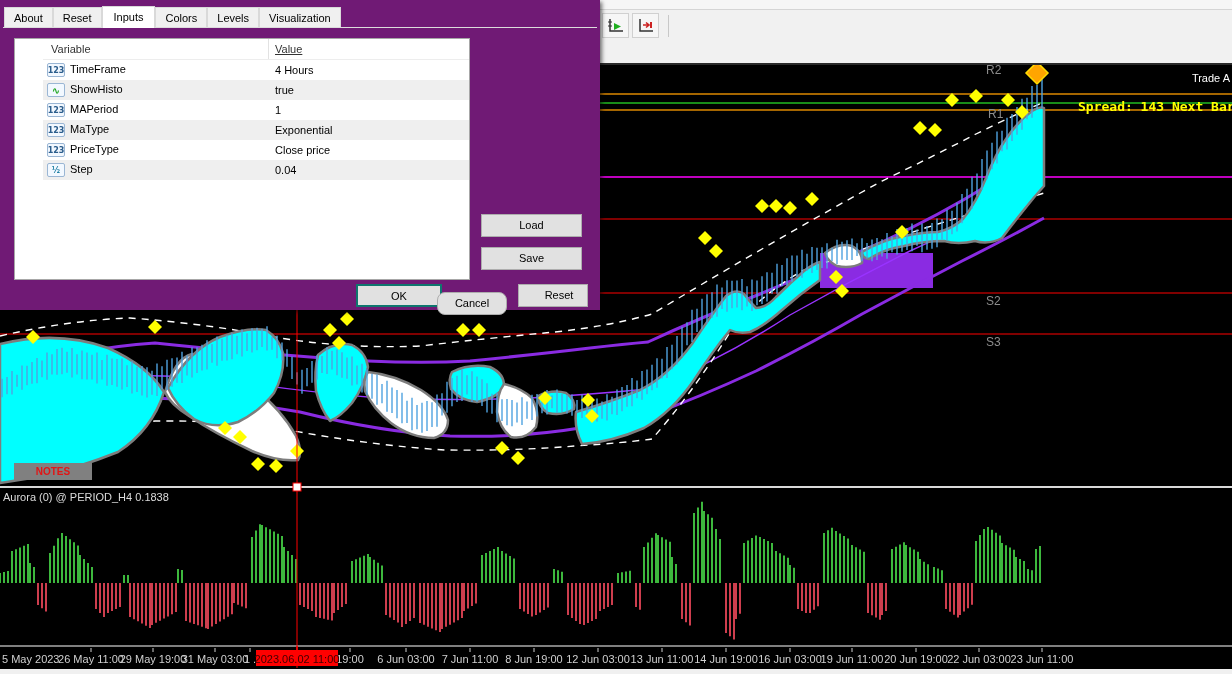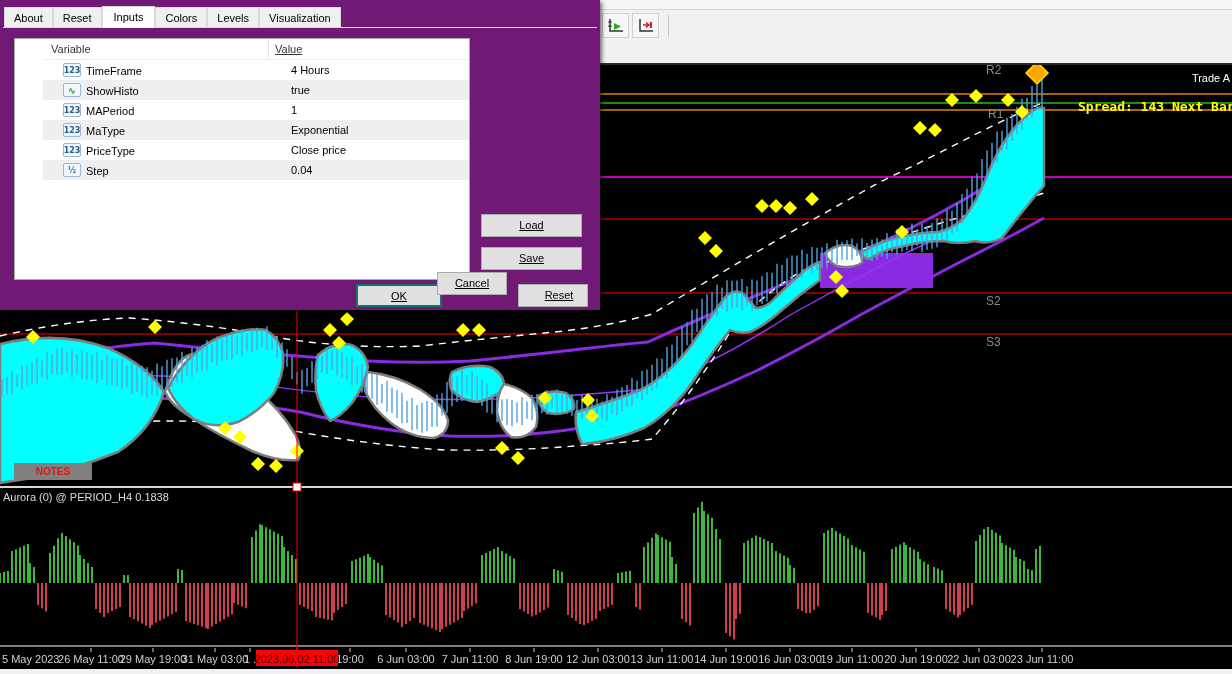--- a/index.html
+++ b/index.html
@@ -26,34 +26,34 @@
   .tab.active{background:#fff;border-color:#d9d9d9;padding:4px 11px 5px 11px;top:1px;z-index:3;}
   .tabline{position:absolute;left:3px;right:3px;top:27px;height:1px;background:#dcdcdc;}
 
   .paramtable{position:absolute;left:14px;top:38px;width:456px;height:242px;background:#fff;
               border:1px solid #a7a7a7;padding-left:28px;}
   .pt-head{display:flex;height:21px;border-bottom:1px solid #ededed;color:#333;}
   .pt-head .c1{width:226px;padding:4px 0 0 8px;border-right:1px solid #e2e2e2;}
   .pt-head .c2{flex:1;padding:4px 0 0 6px;text-decoration:underline;}
   .pt-row{display:flex;height:20px;align-items:center;}
   .pt-row.alt{background:#efefef;}
-  .pt-row .c1{width:226px;display:flex;align-items:flex-end;padding-left:4px;margin-left:16px;}
+  .pt-row .c1{width:226px;display:flex;align-items:flex-start;padding-left:4px;}
   .pt-row .c2{flex:1;padding-left:6px;}
   .row-icon{display:inline-flex;align-items:center;justify-content:center;width:18px;height:14px;
             background:#f2f8ff;border:1px solid #9ab6d4;border-radius:2px;margin-right:5px;
             font-size:8px;font-weight:bold;color:#2b5d8c;font-family:"DejaVu Sans",sans-serif;}
   .row-icon[data-icon="chart-icon"]{color:#17a317;font-size:10px;}
   .row-icon[data-icon="fraction-icon"]{color:#1f7fa3;}
 
   .btn{position:absolute;height:23px;background:#e1e1e1;border:1px solid #adadad;
-       font-size:11px;font-family:"Liberation Sans",sans-serif;text-align:center;padding-top:4px;cursor:default;text-decoration:underline;}
+       font-size:11px;font-family:"Liberation Sans",sans-serif;text-align:center;padding-top:4px;cursor:default;}
   #btn-load{left:481px;top:214px;width:101px;}
   #btn-save{left:481px;top:247px;width:101px;}
   #btn-ok{left:356px;top:284px;width:86px;height:23px;border:2px solid #0f766e;background:#e1e1e1;}
-  #btn-cancel{left:437px;top:272px;width:70px;}
+  #btn-cancel{left:437px;top:292px;width:70px;border-radius:8px;}
   #btn-reset{left:518px;top:284px;width:70px;padding-left:12px;}
 
   
   #notes-btn{position:absolute;left:14px;top:463px;width:78px;height:17px;background:#808080;
              color:#e01616;font-weight:bold;font-size:10px;text-align:center;line-height:17px;
              font-family:"Liberation Sans",sans-serif;}
 
   text{font-family:"Liberation Sans",sans-serif;}
   .mono{font-family:"DejaVu Sans Mono",monospace;}
 </style>

